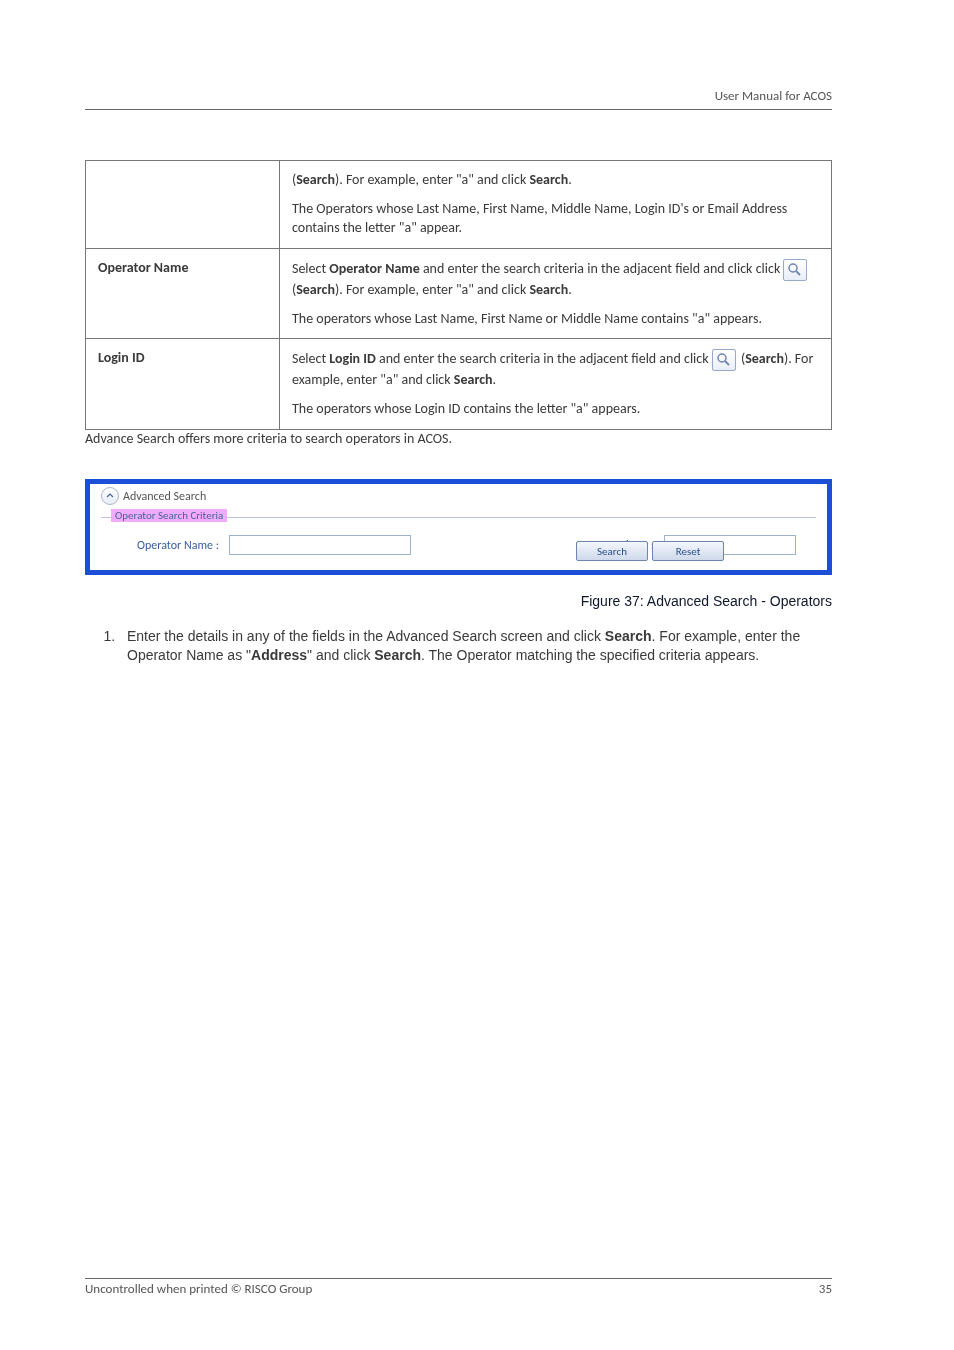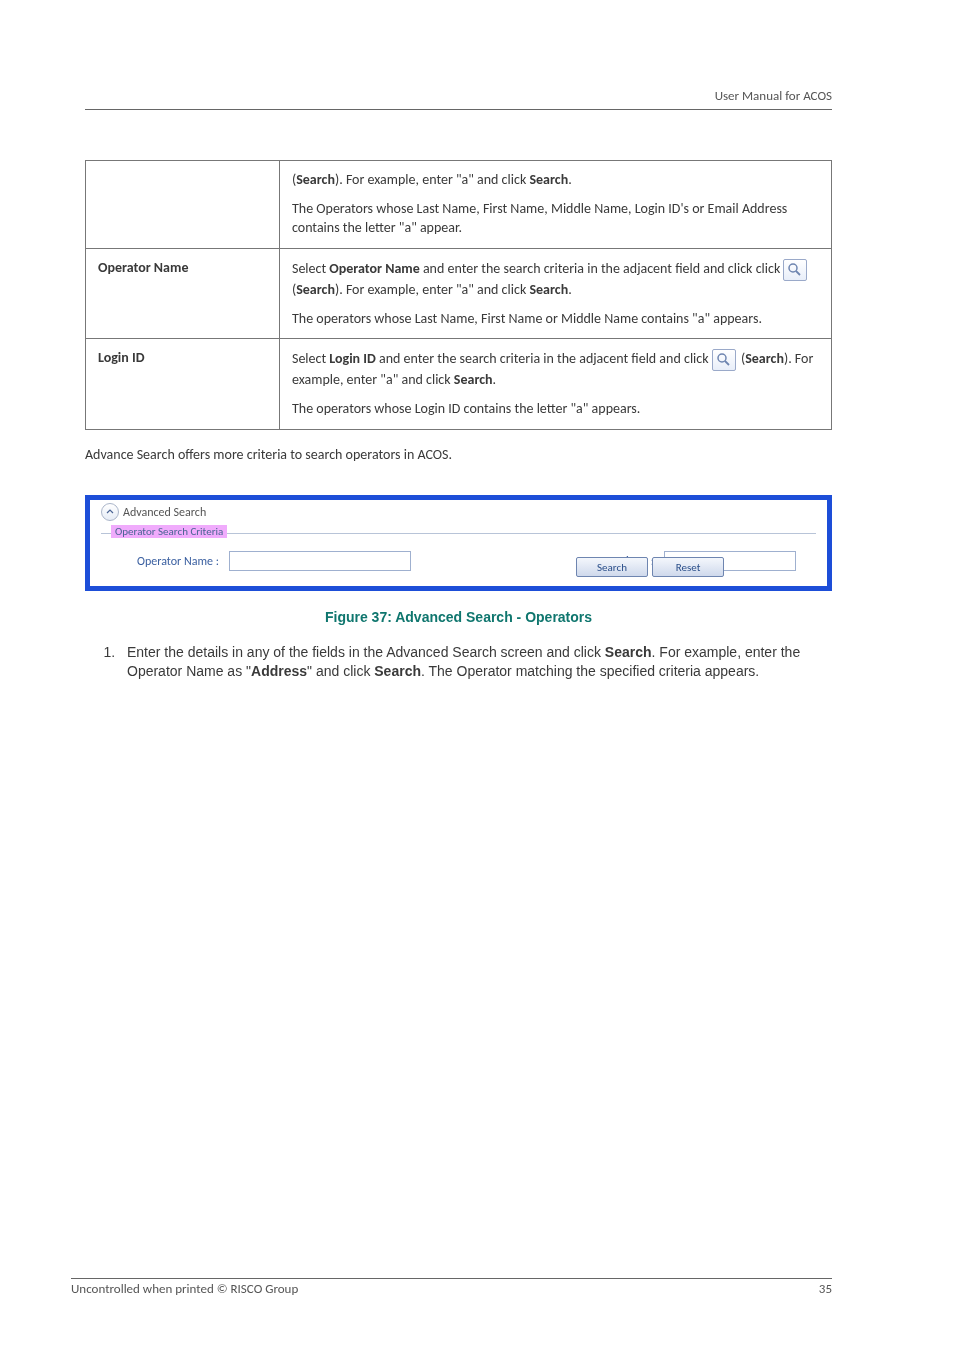--- a/index.html
+++ b/index.html
@@ -77,21 +77,21 @@
   }
   .section-heading {
     color: #336699;
     font-weight: bold;
     font-size: 14px;
     margin: 38px 0 12px 0;
   }
   .intro-line {
     font-size: 14px;
     color: #3a3a3a;
-    margin: 16px 0 32px 0;
+    margin: 0 0 32px 0;
   }
 
   
   .adv-panel-wrap {
     border: 5px solid #1d4ed8;
     padding: 3px;
     background: #fff;
   }
   .adv-panel {
     position: relative;
@@ -170,43 +170,43 @@
     color: #2b4f8a;
     background: linear-gradient(#f4f7fc, #cfd9ec);
     border: 1px solid #6e85b0;
     border-radius: 2px;
     display: inline-flex;
     align-items: center;
     justify-content: center;
     padding: 0 6px;
   }
   .figure-caption {
-    text-align: center;
+    text-align: right;
     font-family: Arial, sans-serif;
-    font-weight: bold;
-    font-size: 14px;
-    color: #0f766e;
+    font-weight: normal;
+    font-size: 14px;
+    color: #0f172a;
     margin: 18px 0 18px 0;
   }
   .num-list {
     margin: 0 0 0 34px;
     padding: 0;
     font-family: Arial, sans-serif;
     font-size: 14px;
     color: #3a3a3a;
   }
   .num-list li {
     line-height: 1.35;
     padding-left: 8px;
   }
 
   .footer-area {
     position: absolute;
     bottom: 54px;
-    left: 71px;
+    left: 85px;
     right: 80px;
   }
   .footer-rule {
     border: 0;
     border-top: 1px solid #666;
     margin: 0 0 2px 0;
   }
   .footer-row {
     display: flex;
     justify-content: space-between;

